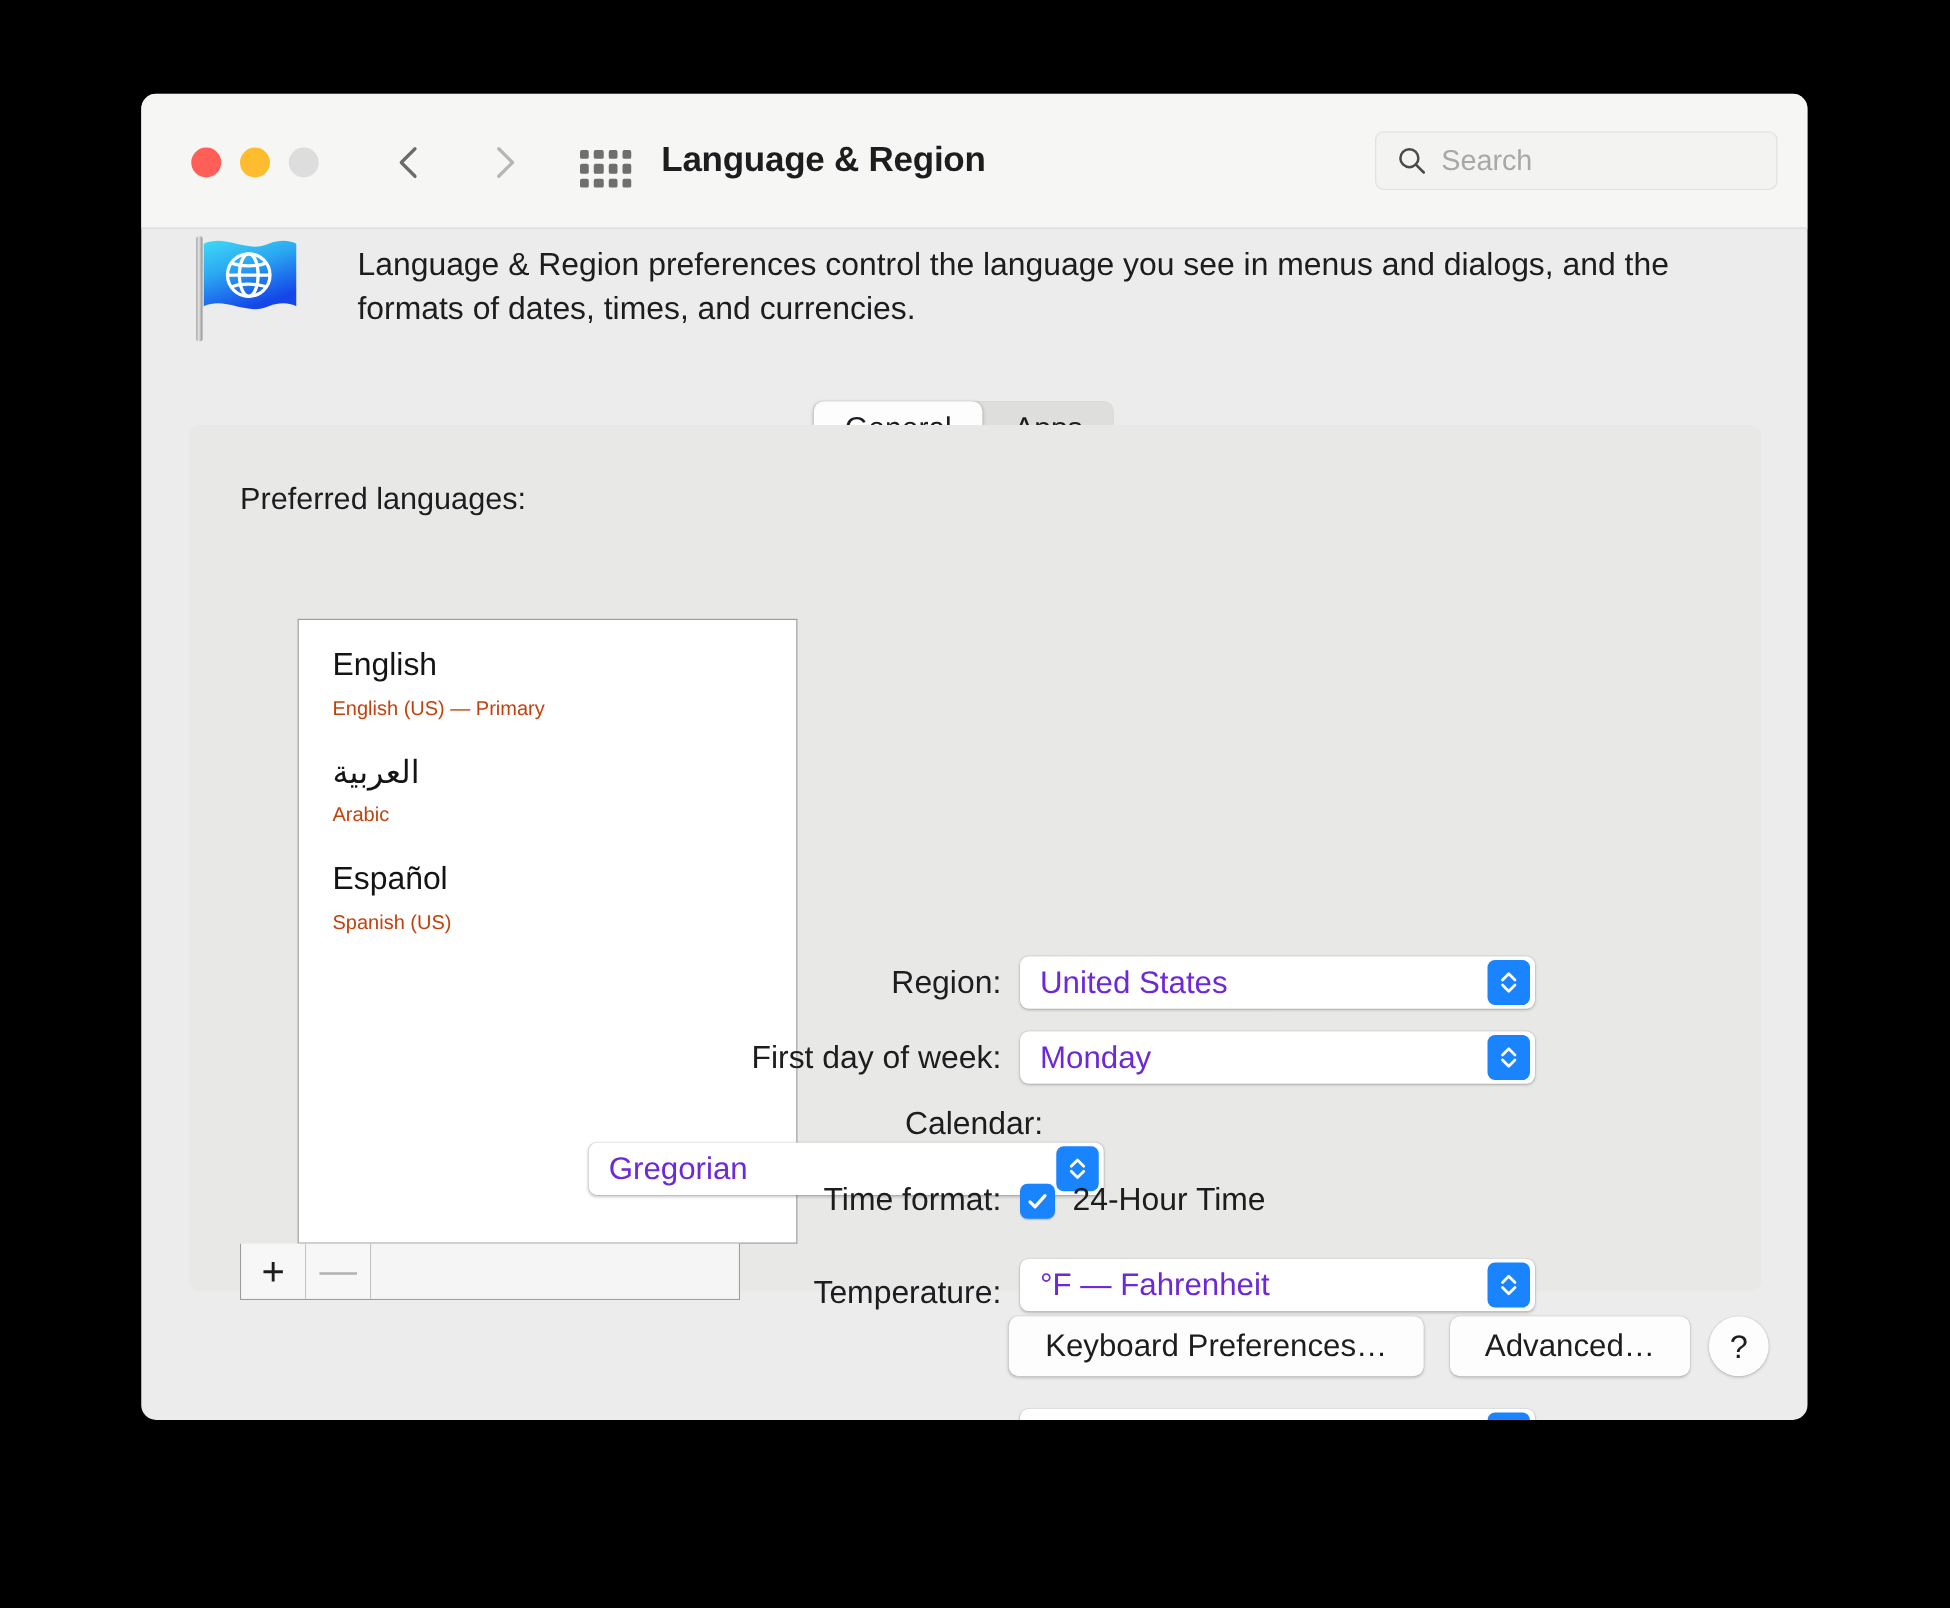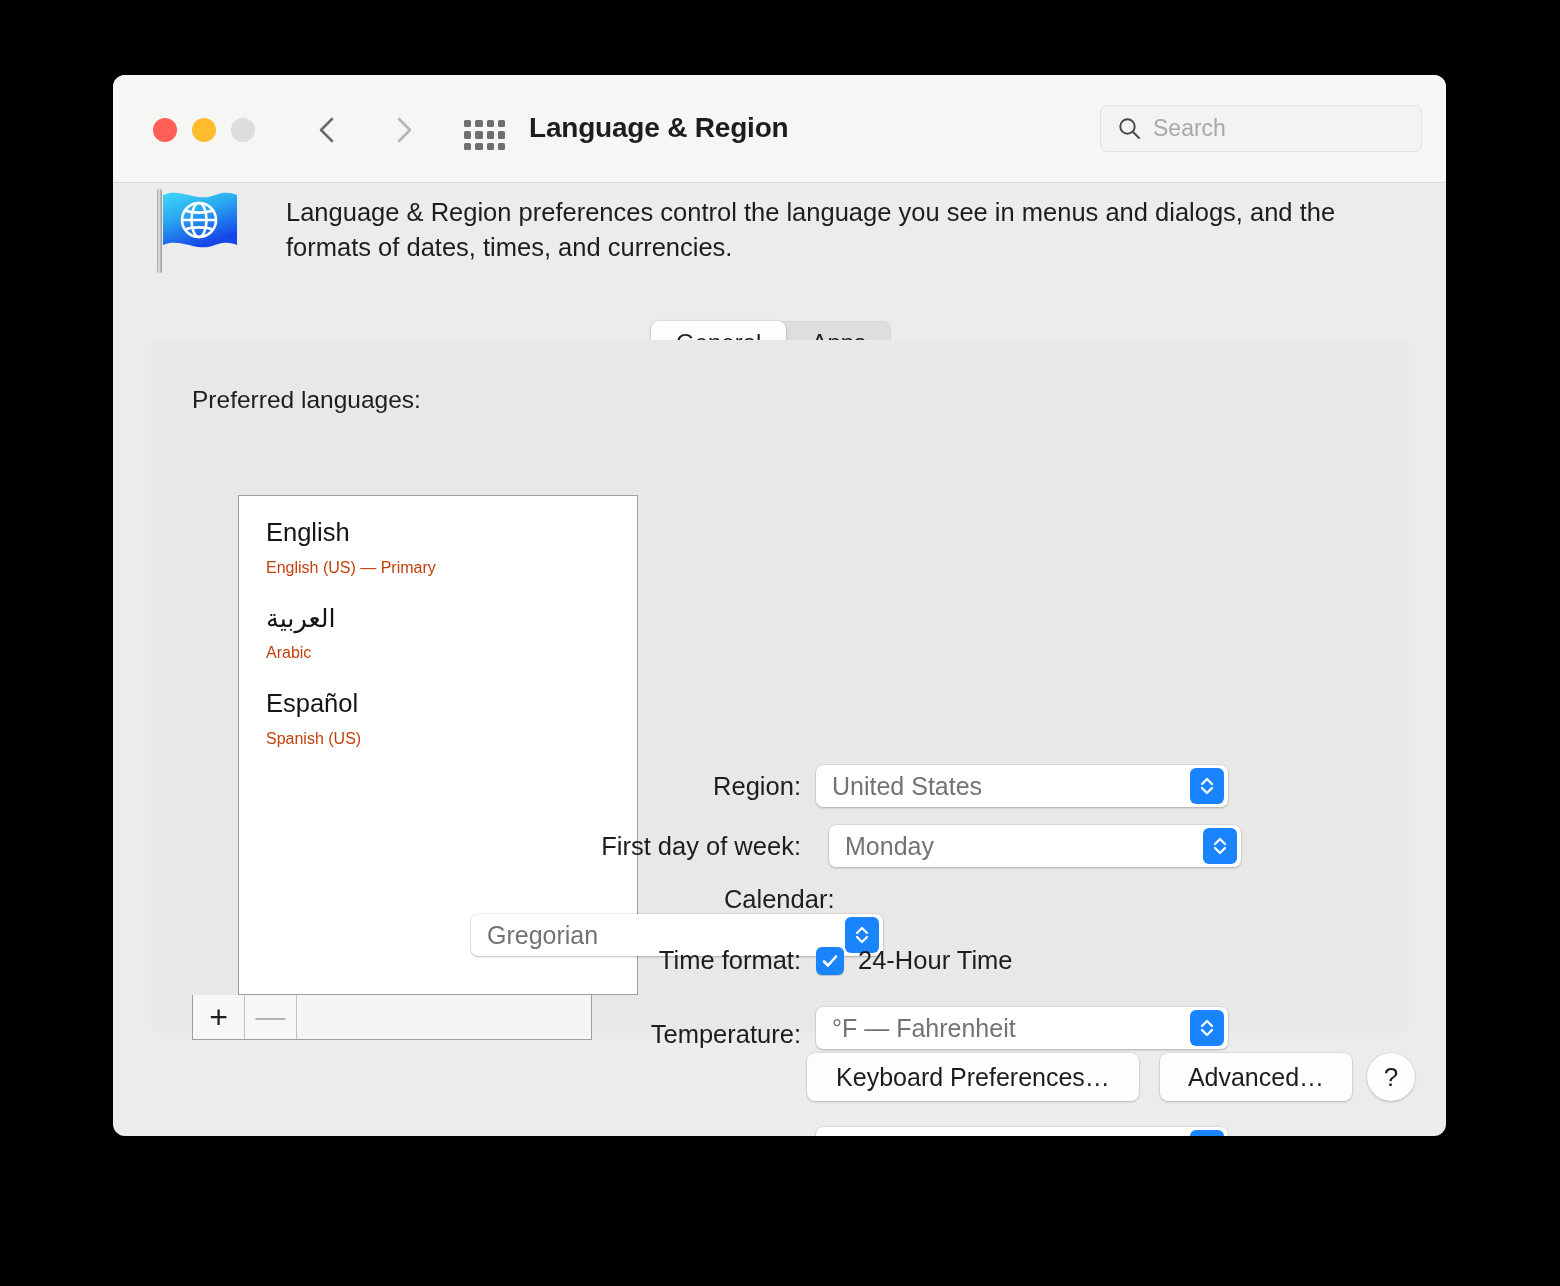--- a/index.html
+++ b/index.html
@@ -219,37 +219,37 @@
   .popup {
     position: relative;
     width: 412px; height: 42px;
     background: #ffffff;
     border-radius: 7px;
     box-shadow: 0 1px 2.5px rgba(0,0,0,0.22), 0 0 0 0.5px rgba(0,0,0,0.10);
     display: flex; align-items: center;
   }
   .popup .val {
     font-size: 25px;
-    color: #737373;
+    color: #6d28d9;
     margin-left: 16px;
     white-space: nowrap;
   }
   .popup .stepper {
     position: absolute;
     right: 4px; top: 3px;
     width: 34px; height: 36px;
     background: #1a84ff;
     border-radius: 6px;
     display: flex; flex-direction: column;
     align-items: center; justify-content: center;
     gap: 2px;
   }
 
   #row-region      { left: 320px; top: 425px; }
-  #row-firstday    { left: 320px; top: 485px; gap: 13px; }
+  #row-firstday    { left: 320px; top: 485px; }
   #row-calendar    { left: 320px; top: 545px; flex-direction: column; }
   #row-timeformat  { left: 320px; top: 606px; }
   #row-temperature { left: 320px; top: 667px; align-items: flex-end; }
   #row-sortorder   { left: 320px; top: 787px; }
 
   .checkbox {
     width: 28px; height: 28px;
     background: #1a84ff;
     border-radius: 6px;
     display: flex; align-items: center; justify-content: center;

